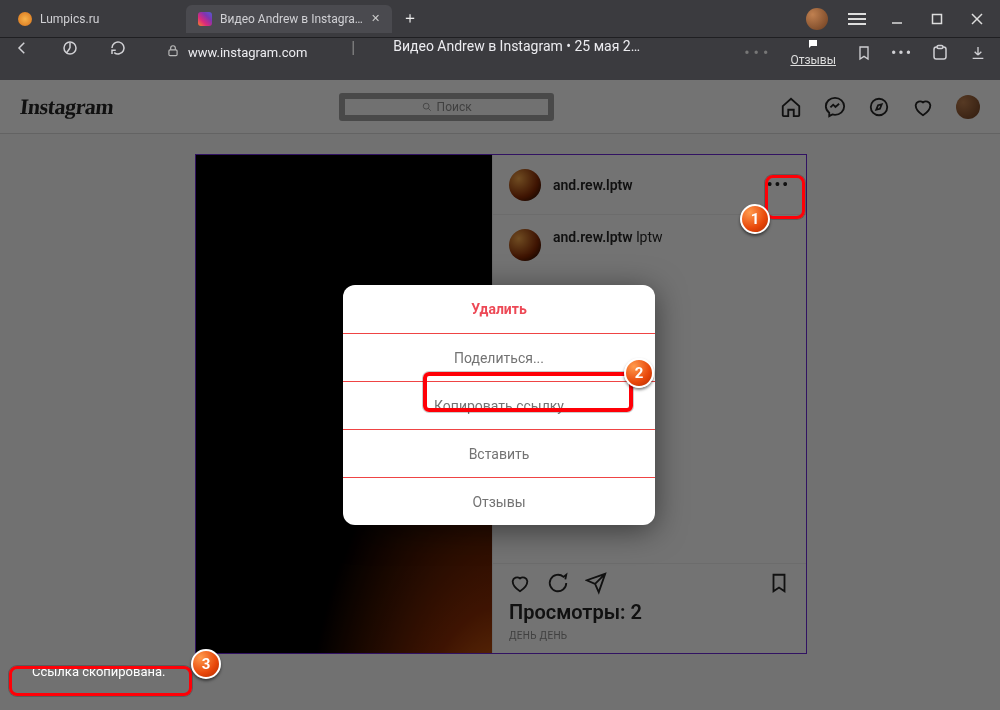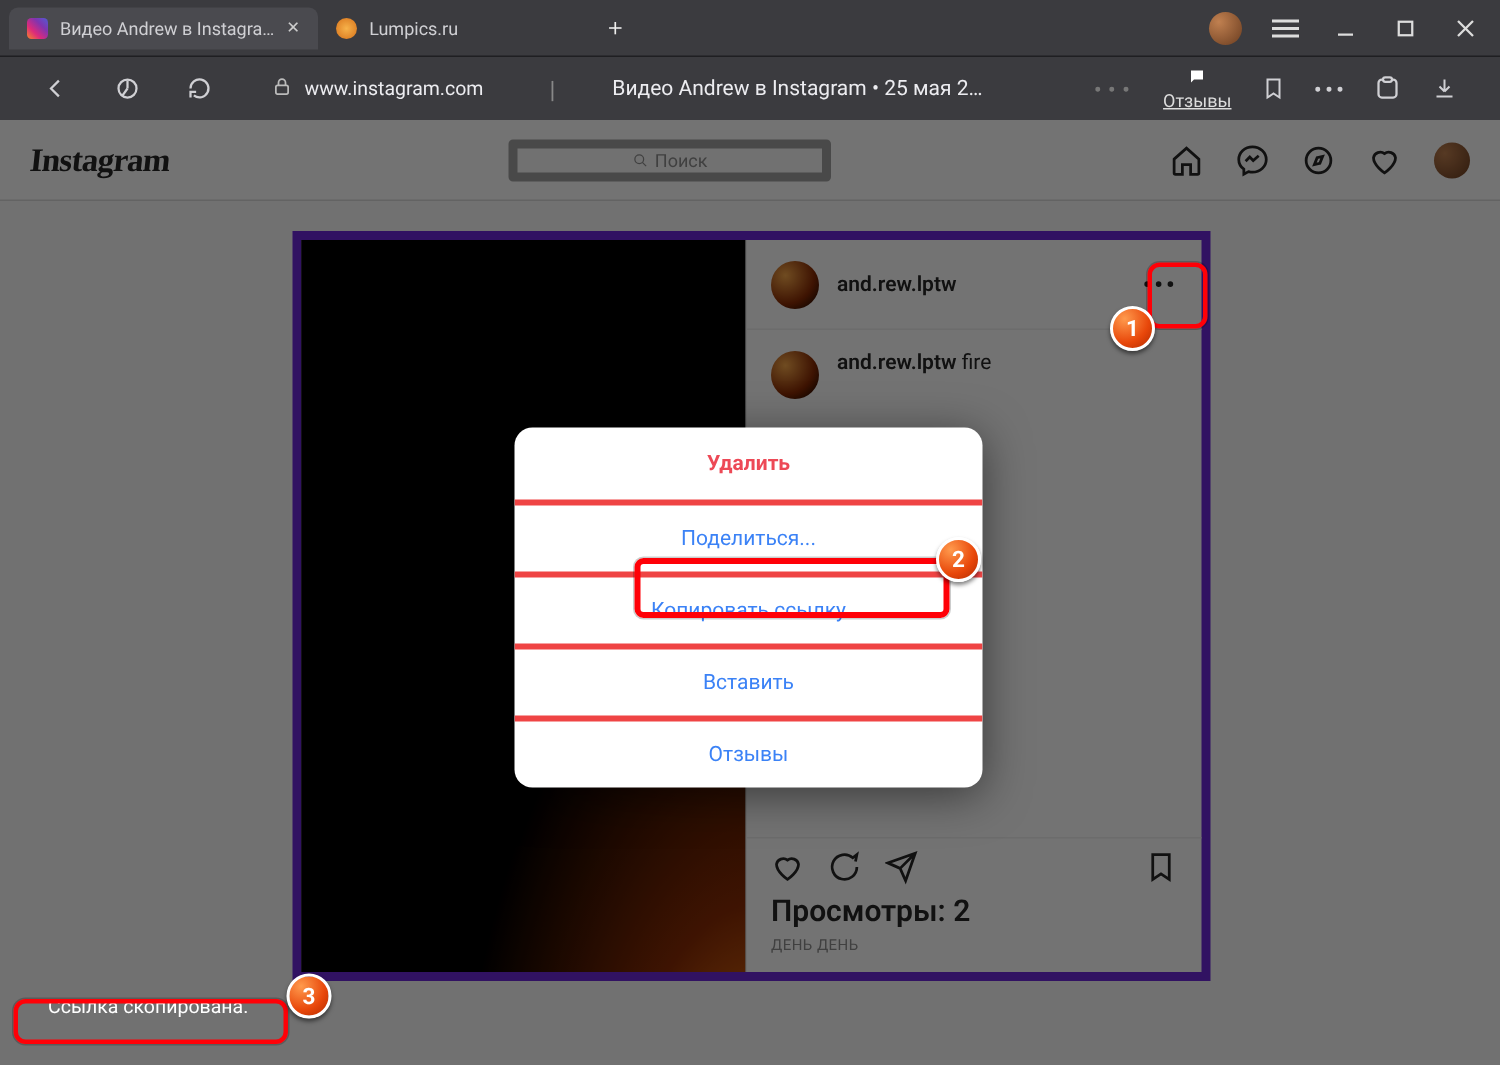--- a/index.html
+++ b/index.html
@@ -45,23 +45,23 @@
   }
   .tabstrip-right { margin-left: auto; display: flex; align-items: center; gap: 20px; padding-right: 6px; }
   .tab-avatar { width: 22px; height: 22px; border-radius: 50%; background: radial-gradient(circle at 30% 30%, #c08050, #6b3d20); }
   .menu-burger { width: 18px; display: flex; flex-direction: column; gap: 3px; cursor: pointer; }
   .menu-burger span { height: 2px; background: #ddd; }
   .win-btns { display: flex; gap: 18px; }
   .win-btn { width: 22px; display: flex; align-items: center; justify-content: center; color: #ddd; cursor: pointer; }
 
   .nav-bar {
     display: flex;
-    align-items: center;
+    align-items: flex-start;
     height: 42px;
-    padding: 0 27px;
+    padding: 0 12px;
     gap: 28px;
     background: #3b3b3f;
   }
   .nav-bar .nav-ico { width: 20px; height: 20px; display: flex; align-items: center; justify-content: center; color: #d0d0d4; cursor: pointer; }
   .url-pill {
     display: flex; align-items: center; gap: 8px;
     padding: 0 10px; height: 28px;
   }
   .url-pill .lock { color: #aaa; }
   .url-domain { color: #ececf0; font-size: 13px; }
@@ -108,21 +108,21 @@
     background: #fafafa;
     height: calc(100% - 38px - 42px - 54px);
   }
   .post {
     position: absolute;
     left: 195px;
     top: 20px;
     width: 612px;
     height: 500px;
     background: #fff;
-    border: 6px solid #6d28d9;
+    border: 1px solid #6d28d9;
     display: flex;
   }
   .post-media {
     flex: 0 0 296px;
     background: #000 radial-gradient(ellipse at 65% 70%, #f7a84a 0%, #e46e12 15%, #8a2c05 25%, #000 48%) no-repeat;
     background-size: 160% 200%;
   }
   .post-side { flex: 1; display: flex; flex-direction: column; border-left: 1px solid #efefef; }
   .post-header {
     height: 60px;
@@ -166,22 +166,22 @@
     left: 343px; top: 285px;
     width: 312px;
     background:#fff;
     border-radius:12px;
     overflow:hidden;
     box-shadow: 0 5px 30px rgba(0,0,0,0.5);
   }
   .modal .opt {
     height:48px;
     display:flex; align-items:center; justify-content:center;
-    font-size:14px; color:#3b82f6;
-    border-top:4px solid #ef4444;
+    font-size:14px; color:#737373;
+    border-top:1px solid #ef4444;
   }
   .modal .opt:first-child { border-top:none; }
   .modal .opt.delete { color:#ed4956; font-weight:700; }
 
   
   .snackbar {
     position:absolute;
     left: 20px; bottom: 25px;
     padding: 6px 12px;
     color:#fff; font-size:13px;
@@ -213,28 +213,28 @@
   .ring2 { left: 423px; top: 372px; width: 210px; height: 40px; border-width:4px; border-radius:6px; }
   .badge2 { left: 624px; top: 358px; }
   .ring3 { left: 9px; top: 666px; width: 183px; height: 30px; }
   .badge3 { left: 191px; top: 649px; }
 </style>
 </head>
 <body>
 
 <div class="browser-top">
   <div class="tab-strip">
+    <div class="tab">
+      <span class="favicon" style="background:radial-gradient(circle,#f7b24a,#d6711a);border-radius:50%;"></span>
+      <span>Lumpics.ru</span>
+    </div>
     <div class="tab active">
       <span class="favicon" style="background:linear-gradient(45deg,#f58529,#dd2a7b,#8134af,#515bd4);"></span>
       <span>Видео Andrew в Instagra…</span>
       <span class="close-x">✕</span>
-    </div>
-    <div class="tab">
-      <span class="favicon" style="background:radial-gradient(circle,#f7b24a,#d6711a);border-radius:50%;"></span>
-      <span>Lumpics.ru</span>
     </div>
     <div class="new-tab-btn">＋</div>
 
     <div class="tabstrip-right">
       <div class="tab-avatar"></div>
       <div class="menu-burger">
           <span></span>
           <span></span>
           <span></span>
         </div>
@@ -361,21 +361,21 @@
     <div class="post-media"></div>
     <div class="post-side">
       <div class="post-header">
         <div class="avatar-sm"></div>
         <div class="uname">and.rew.lptw</div>
         <div class="more-dots">•••</div>
       </div>
       <div class="post-comments">
         <div class="comment">
           <div class="avatar-sm"></div>
-          <div class="text"><b>and.rew.lptw</b> <span>fire</span></div>
+          <div class="text"><b>and.rew.lptw</b> <span>lptw</span></div>
         </div>
       </div>
       <div class="post-actions">
         <div class="action-row">
           <div class="ig-ico">
             <svg width="24" height="24" viewBox="0 0 24 24">
                 <path d="M12 21s-8-5.3-8-11a5 5 0 0 1 8-3 5 5 0 0 1 8 3c0 5.7-8 11-8 11z" fill="none" stroke="#262626" stroke-width="2"></path>
               </svg>
           </div>
           <div class="ig-ico">

